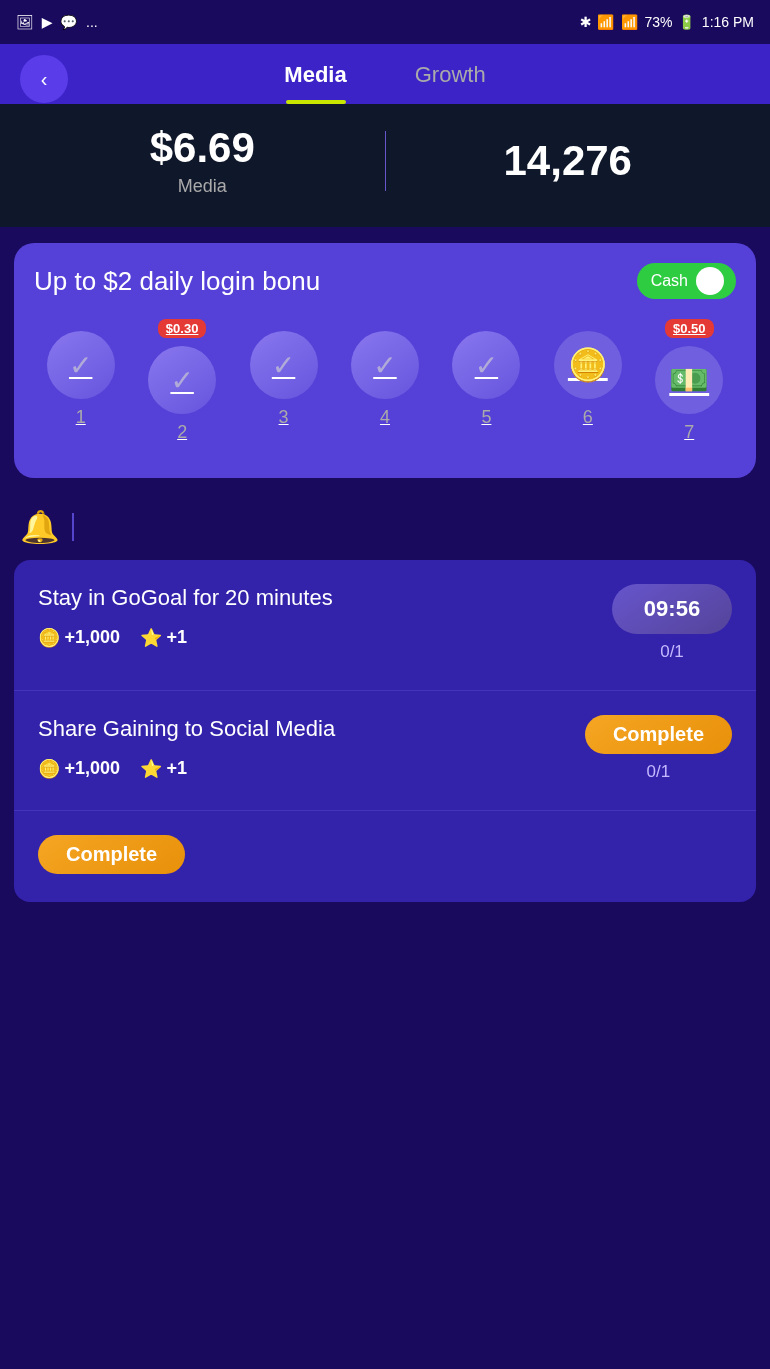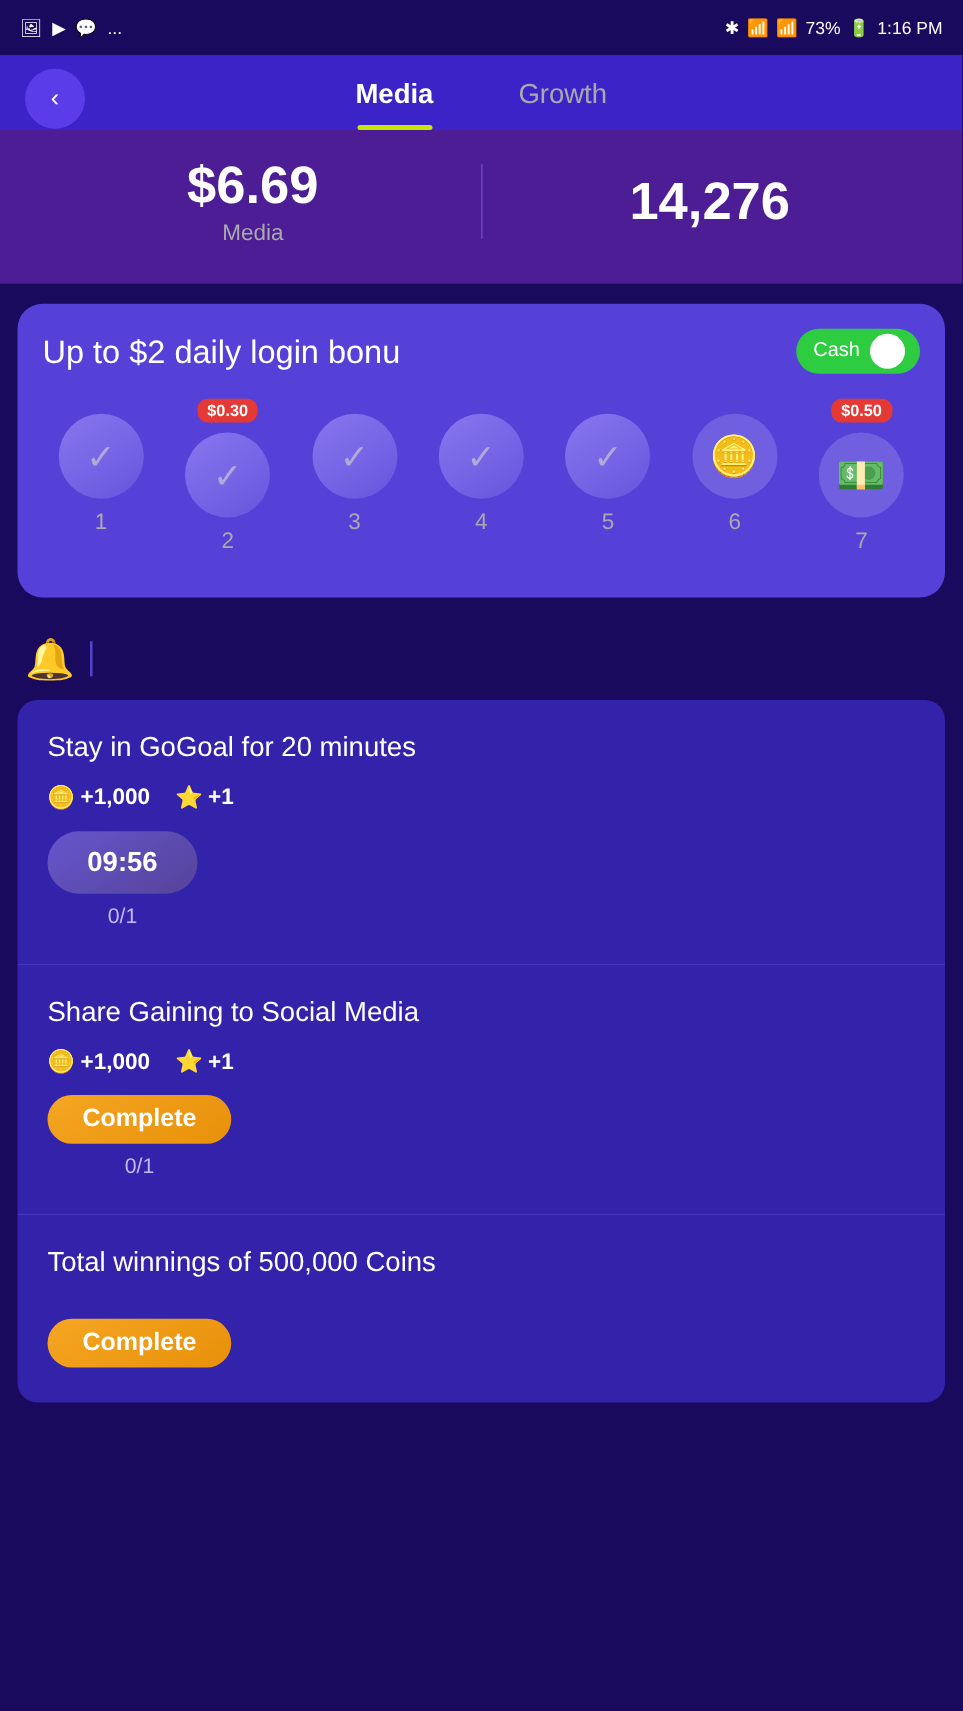--- a/index.html
+++ b/index.html
@@ -81,21 +81,21 @@
       left: 50%;
       transform: translateX(-50%);
       width: 60px;
       height: 4px;
       background: #c8e600;
       border-radius: 2px;
     }
 
     
     .stats-section {
-      background: #4c1d95;
+      background: #0f172a;
       padding: 20px 40px 30px;
       display: flex;
       align-items: center;
       justify-content: center;
       gap: 0;
     }
     .stat-block {
       flex: 1;
       text-align: center;
     }
@@ -161,20 +161,21 @@
       align-items: flex-start;
       justify-content: space-between;
       gap: 8px;
     }
     .day-item {
       display: flex;
       flex-direction: column;
       align-items: center;
       gap: 8px;
       flex: 1;
+      text-decoration: underline;
     }
     .day-badge {
       background: #e53935;
       border-radius: 8px;
       padding: 2px 8px;
       font-size: 13px;
       font-weight: 700;
       color: white;
       white-space: nowrap;
       visibility: hidden;
@@ -241,21 +242,20 @@
       border-bottom: 1px solid #4433bb;
     }
     .task-card:last-child {
       border-bottom: none;
     }
     .task-row {
       display: flex;
       align-items: flex-start;
       justify-content: space-between;
       gap: 16px;
-      flex-direction: column;
     }
     .task-info {
       flex: 1;
     }
     .task-title {
       font-size: 22px;
       color: white;
       font-weight: 500;
       line-height: 1.3;
       margin-bottom: 14px;
@@ -465,21 +465,18 @@
       </div>
       <div class="task-right">
         <div class="complete-btn">Complete</div>
         <span class="progress-text">0/1</span>
       </div>
     </div>
   </div>
 
   <div class="task-card">
     <div class="task-row">
-      <div class="task-info">
-        <div class="task-title">Total winnings of 500,000 Coins</div>
-      </div>
       <div class="task-right">
         <div class="complete-btn">Complete</div>
       </div>
     </div>
   </div>
 </div>
 
 </body></html>

